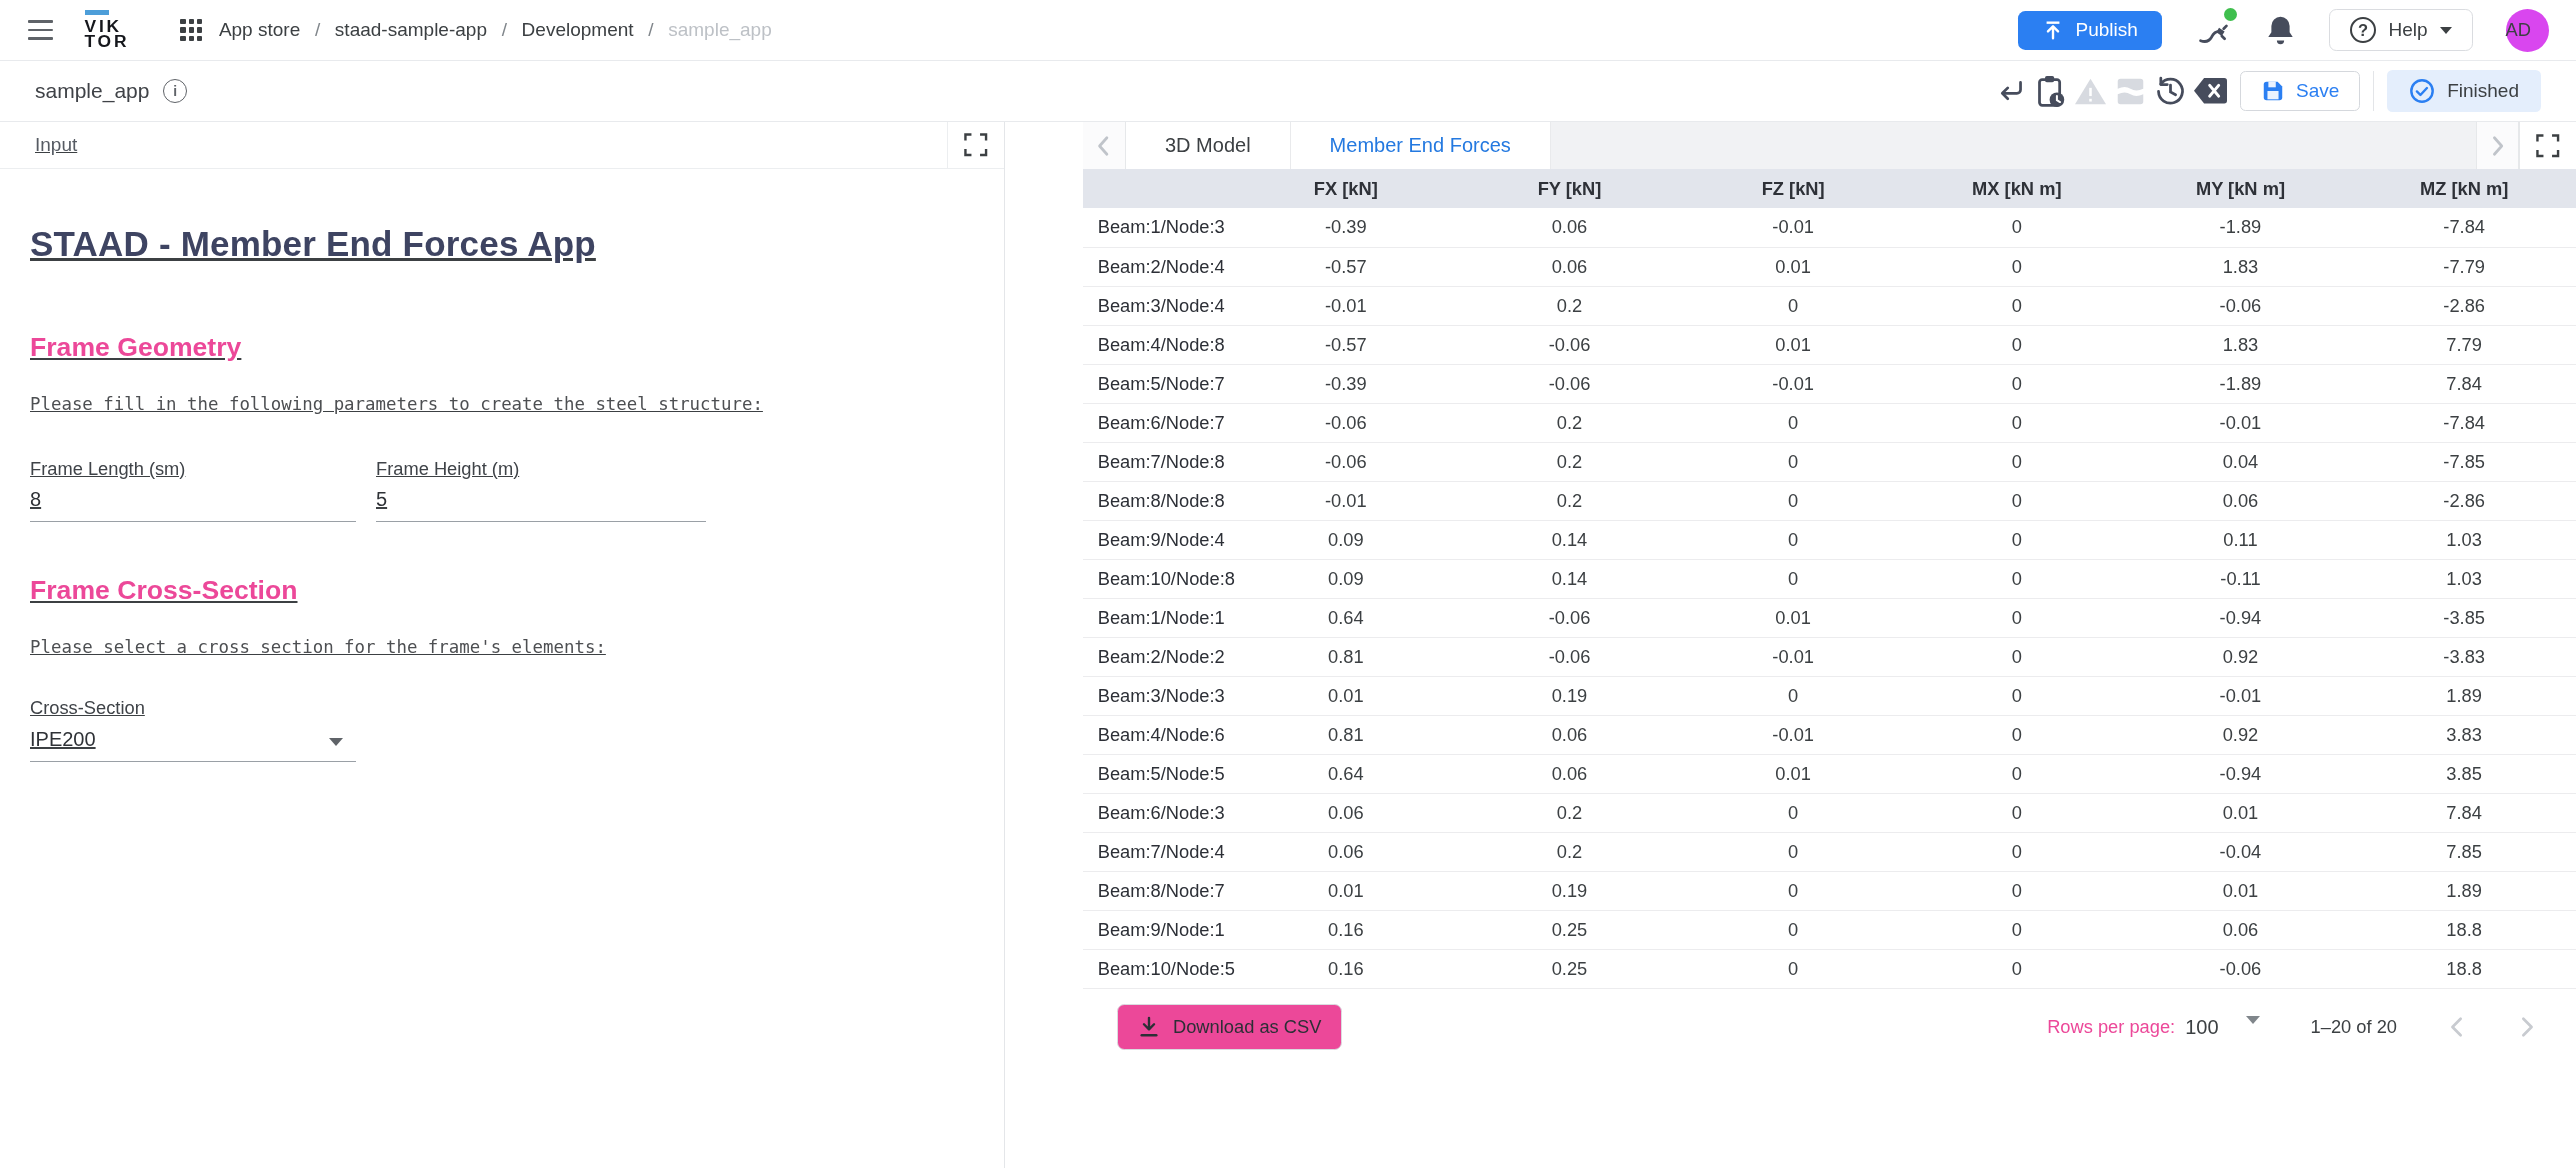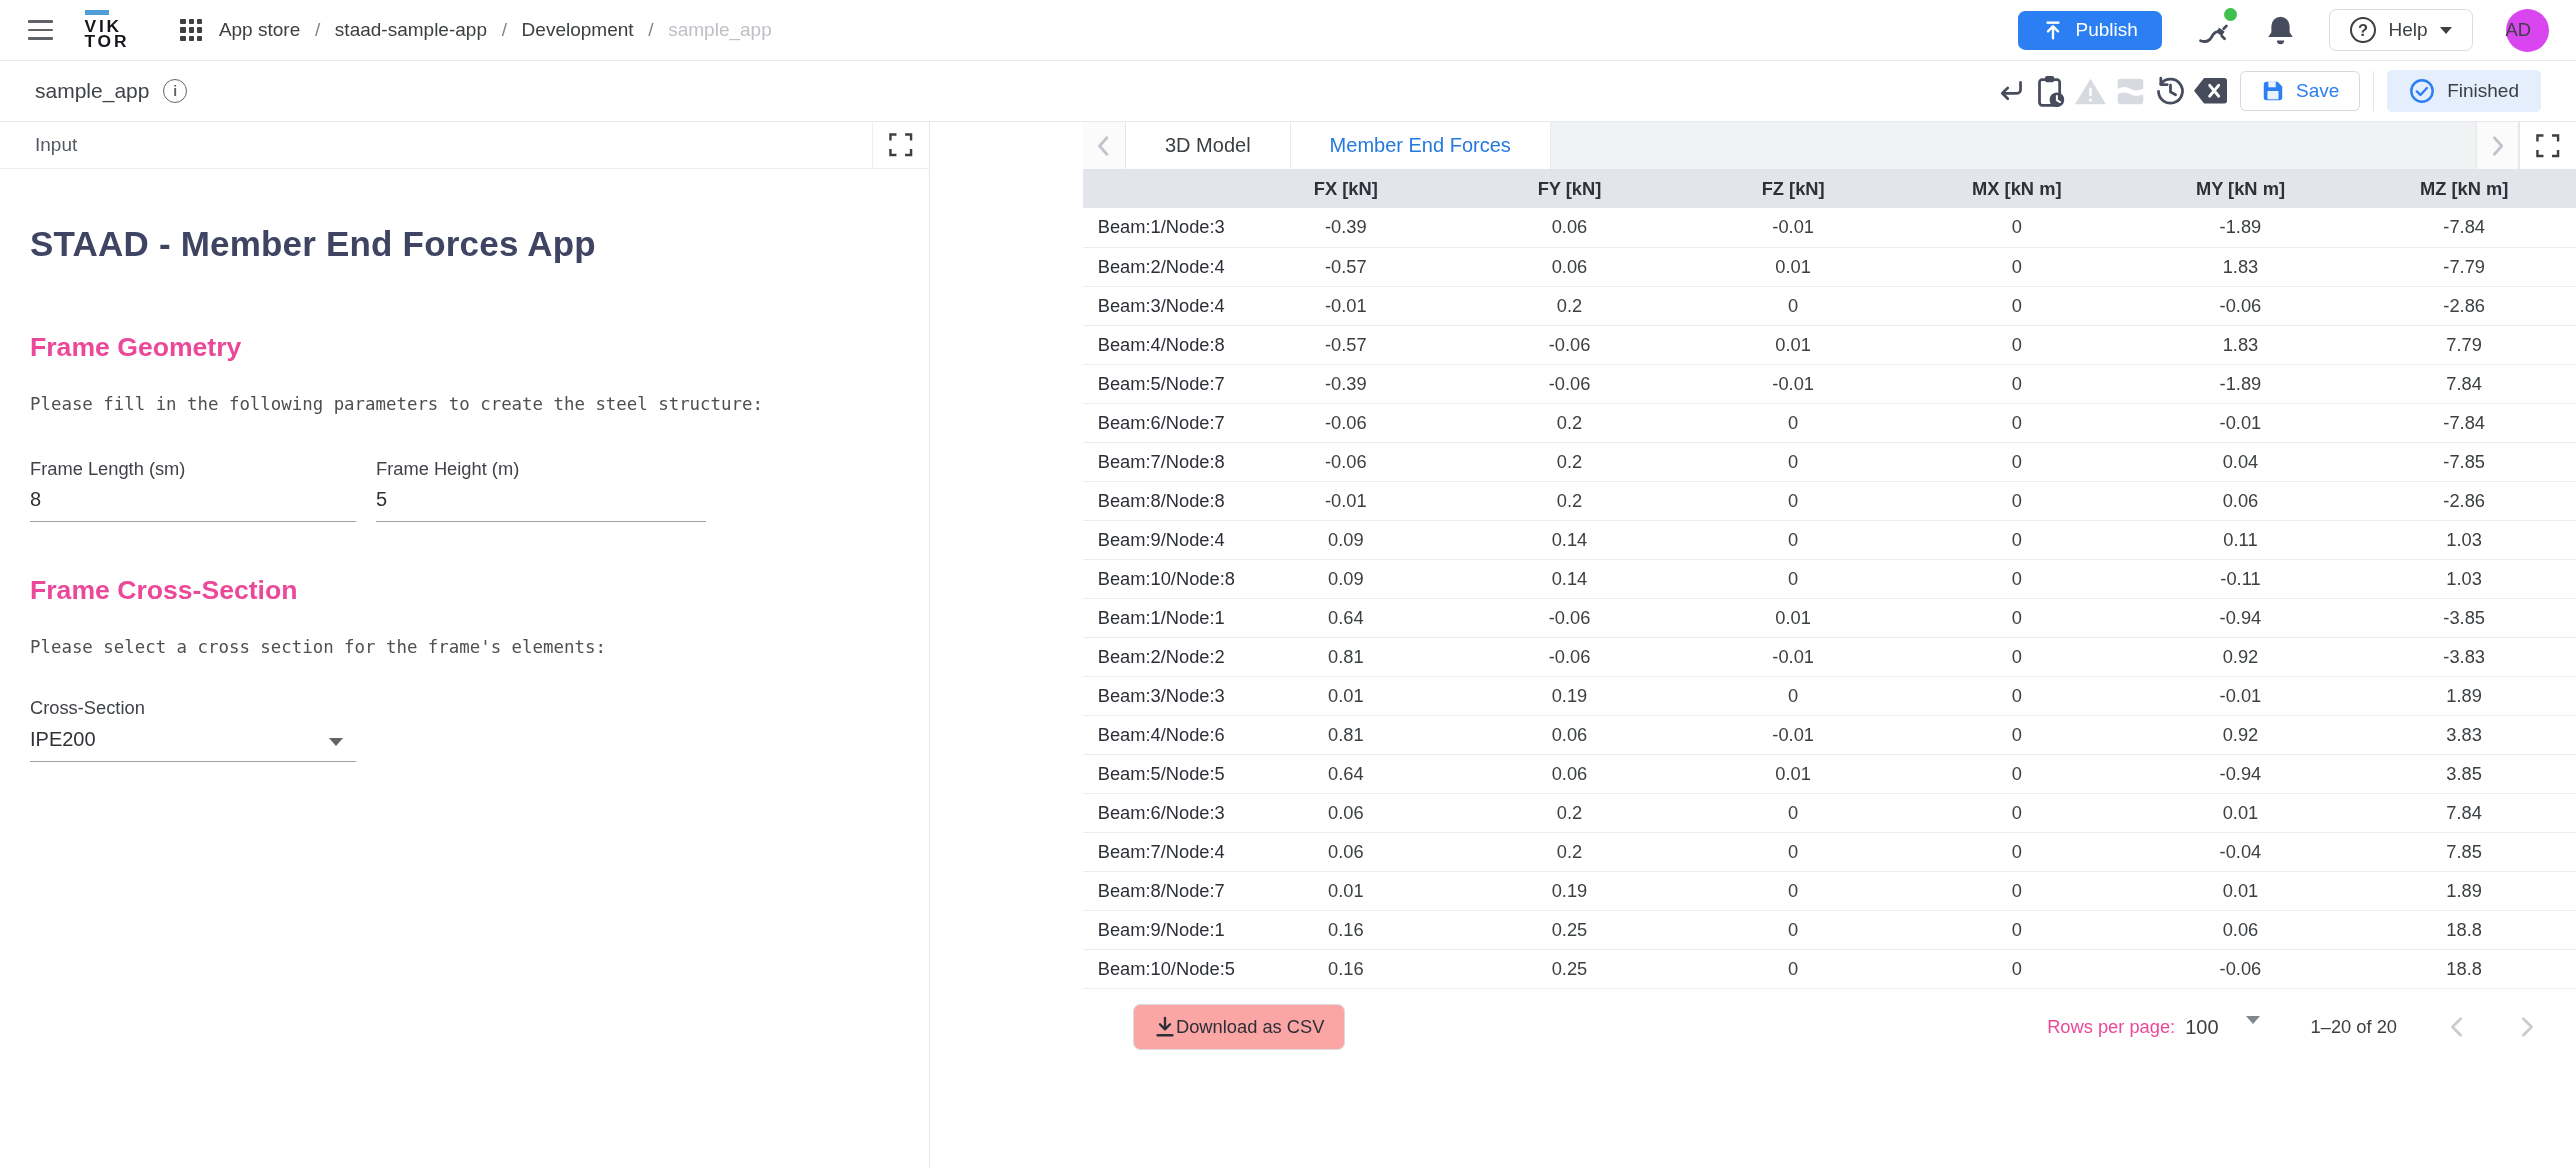--- a/index.html
+++ b/index.html
@@ -33,21 +33,21 @@
   .toolbar2 { height:61px; display:flex; align-items:center; padding:0 35px 0 35px; border-bottom:0.9px solid #e8eaed; background:#fff; }
   .appname { font-size:21px; color:#3f4247; }
   .info-circle { width:24px; height:24px; border:1.8px solid #5f6368; border-radius:50%; display:flex; align-items:center; justify-content:center; font-size:13.8px; font-weight:700; color:#5f6368; margin-left:13.8px; font-style:normal; cursor:pointer; }
   .tb2-right { margin-left:auto; display:flex; align-items:center; }
   .tool-icon { width:40px; height:40px; display:flex; align-items:center; justify-content:center; background:none; border:none; cursor:pointer; }
   .btn-save { display:flex; align-items:center; gap:11px; height:40px; padding:0 20px; background:#fff; border:0.9px solid #d5d8dd; border-radius:5.5px; color:#2b7ff2; font-size:19px; font-weight:500; cursor:pointer; margin-left:9.2px; }
   .vdiv { width:0.9px; height:40px; background:#e3e5e8; margin:0 13px; }
   .btn-finished { display:flex; align-items:center; gap:12px; height:42px; padding:0 22px; background:#e4eefc; border:none; border-radius:5.5px; color:#3c4043; font-size:19px; font-weight:500; cursor:pointer; }
 
   
-  .lpanel { position:absolute; left:0; top:122px; width:930px; height:1046px; background:#fff; border-right:0.9px solid #e4e6e9; }
+  .lpanel { position:absolute; left:0; top:122px; width:1005px; height:1046px; background:#fff; border-right:0.9px solid #e4e6e9;text-decoration:underline; }
   .lp-header { height:47px; display:flex; align-items:center; padding-left:35px; border-bottom:0.9px solid #eceef0; }
   .lp-header .lbl { font-size:19px; color:#565b63; }
   .lp-fullscreen { margin-left:auto; width:57px; height:100%; display:flex; align-items:center; justify-content:center; border-left:0.9px solid #eceef0; background:none; border-top:none;border-bottom:none;border-right:none; cursor:pointer; }
 
   .lp-content { padding:55px 37px 0 30px; }
   .app-title { font-size:35px; font-weight:700; color:#3e4462; letter-spacing:0.2px; }
   .section-h { font-size:26.6px; font-weight:700; color:#ec4899; }
   .sec1 { margin-top:68px; }
   .sec2 { margin-top:53px; }
   .mono-desc { margin-top:31px; font-family:"DejaVu Sans Mono", monospace; font-size:17.4px; color:#4d4f52; }
@@ -70,21 +70,21 @@
   .rp-fullscreen { width:57px; background:#fff; border:none; border-left:0.9px solid #e6e8ea; display:flex; align-items:center; justify-content:center; cursor:pointer; }
 
   
   table.forces { width:1493px; border-collapse:collapse; table-layout:fixed; }
   table.forces col.c-label { width:151px; }
   table.forces thead td { height:39px; background:#e2e5ec; font-size:18.3px; font-weight:600; color:#2e3138; text-align:center; }
   table.forces tbody td { height:39px; font-size:18.3px; color:#3c4043; text-align:center; border-bottom:0.9px solid #ececee; background:#fff; }
   table.forces tbody td.row-label { text-align:left; padding-left:14.7px; font-weight:400; color:#2c2f36; }
 
   .table-footer { height:77px; display:flex; align-items:center; padding:0 39px 0 34px; }
-  .btn-download { display:flex; align-items:center; height:46px; padding:0 20px; background:#fca5a5; border:0.9px solid #dadce0; border-radius:7.3px; font-size:18.3px; font-weight:500; color:#2c2f36; cursor:pointer;margin-left:16px; }
+  .btn-download { display:flex; align-items:center; gap:13px; height:46px; padding:0 20px; background:#ec4899; border:0.9px solid #dadce0; border-radius:7.3px; font-size:18.3px; font-weight:500; color:#2c2f36; cursor:pointer; }
   .pag { margin-left:auto; display:flex; align-items:center; }
   .pag .rpp-label { font-size:18.3px; color:#ec4899; }
   .pag .rpp-select { display:flex; align-items:flex-start; gap:27px; margin-left:10px; cursor:pointer; }
   .pag .rpp-value { font-size:20px; color:#3c4043; }
   .pag .rpp-caret { width:0; height:0; border-left:7.3px solid transparent; border-right:7.3px solid transparent; border-top:8.3px solid #80868b; }
   .pag .range { font-size:18.3px; color:#3c4043; margin-left:51px; }
   .pag .pchev { background:none; border:none; cursor:default; margin-left:50px; display:flex; align-items:center; }
 
   svg { display:block; }
 </style>

